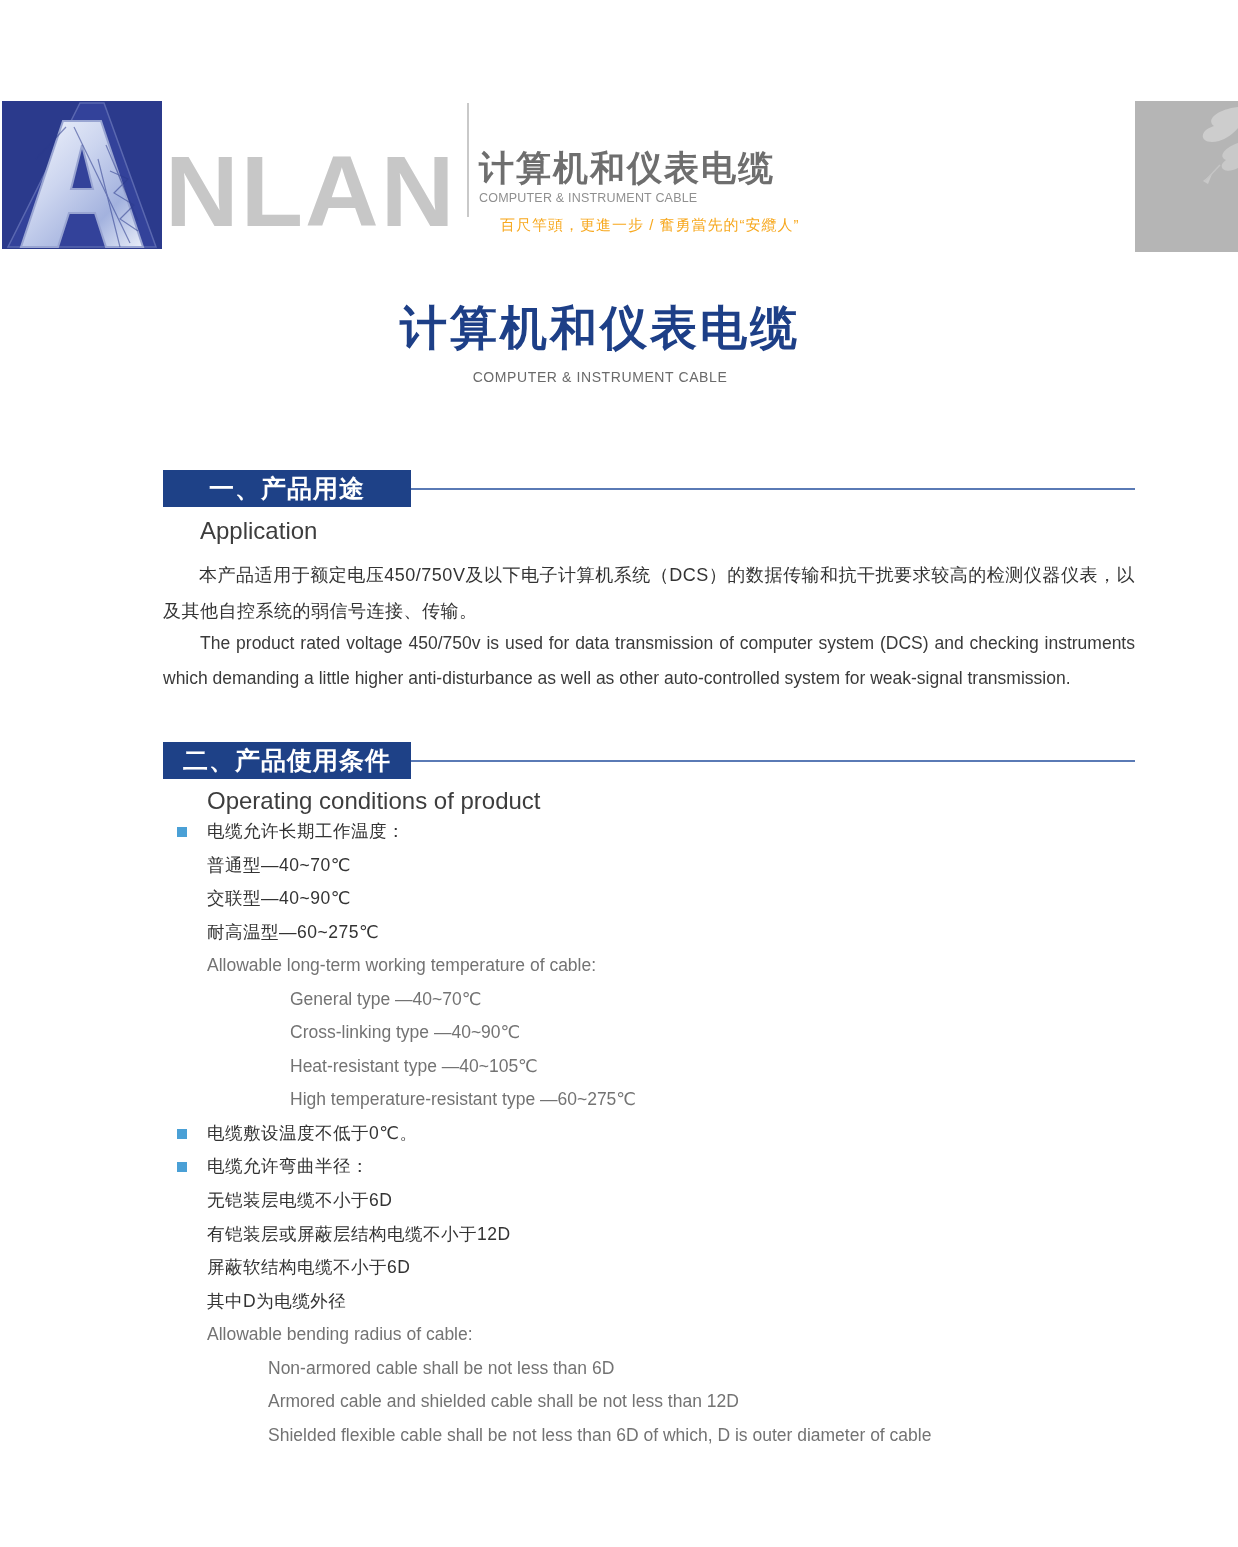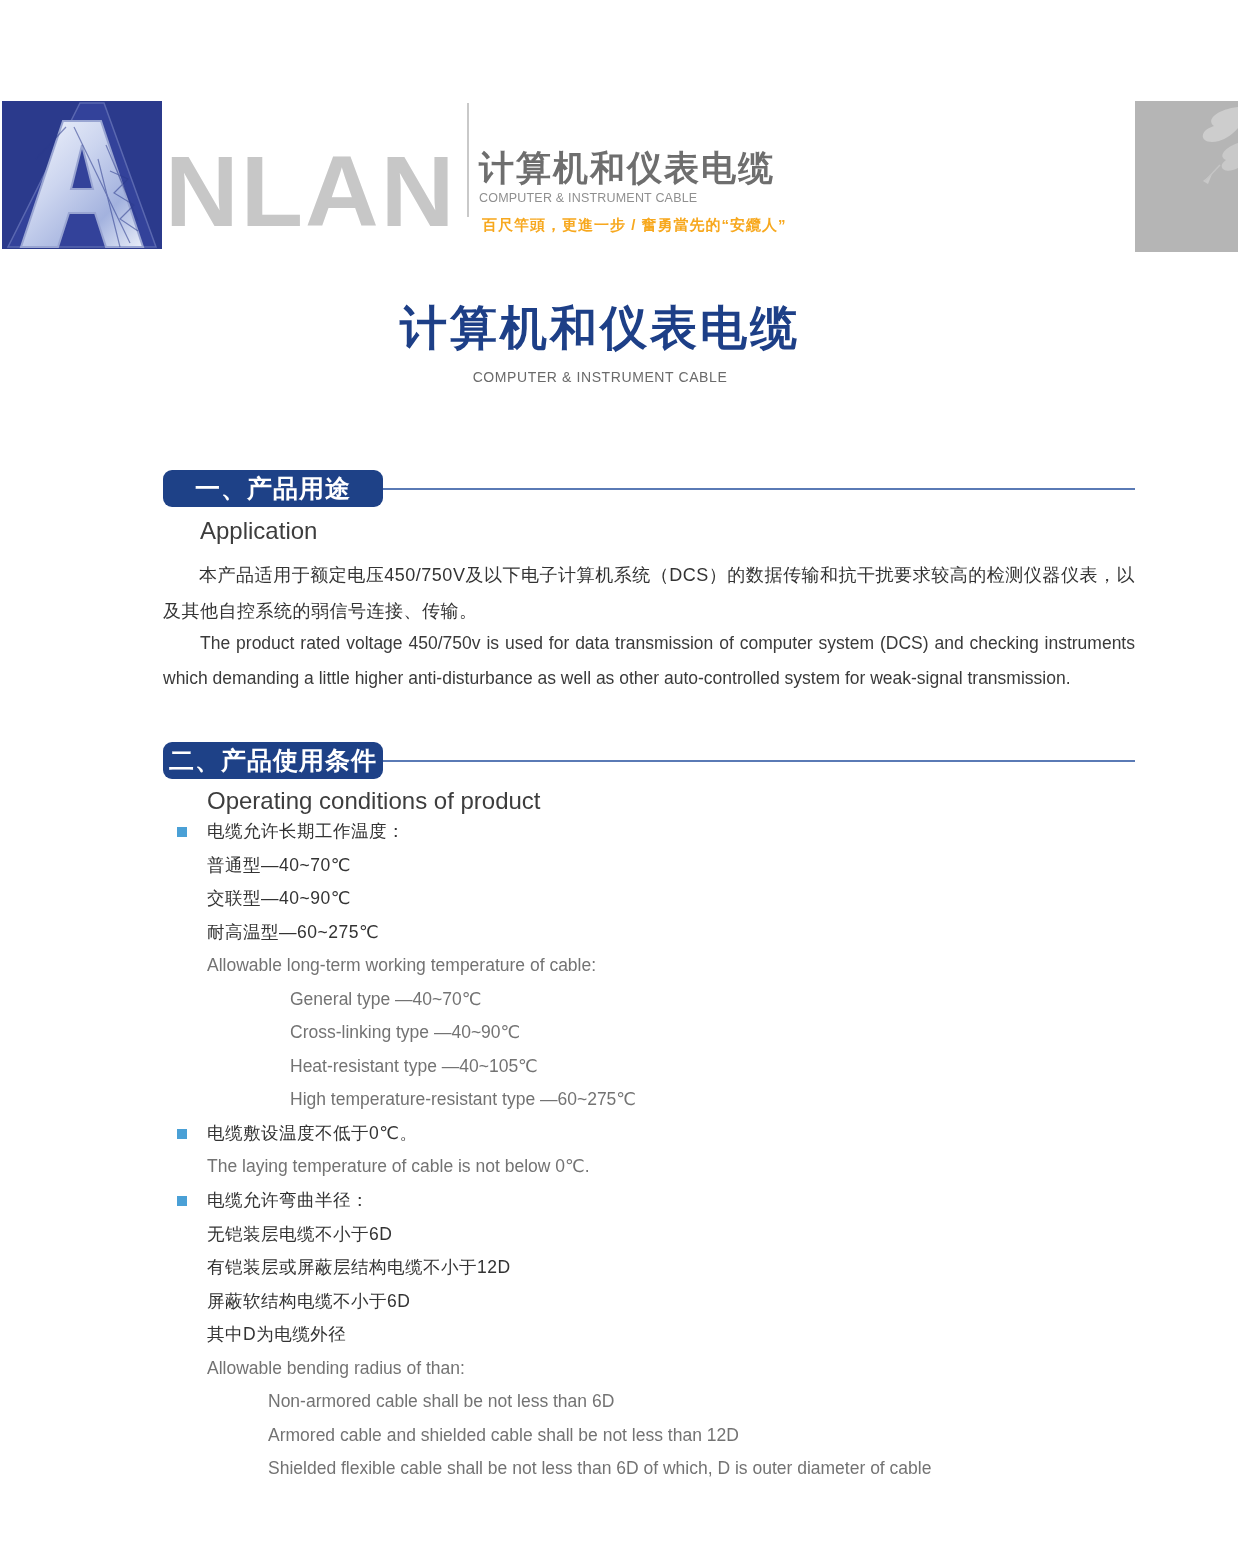--- a/index.html
+++ b/index.html
@@ -15,36 +15,36 @@
   .logo-a { width:160px; height:148px; flex:none; }
   .logo-rest {
     font-size:100px; font-weight:bold; color:#c7c7c7; line-height:0.70;
     letter-spacing:2px; margin-left:3px; margin-bottom:23px;
     transform:scaleX(1.02); transform-origin:left bottom;
   }
   .hdr-divider { position:absolute; left:467px; top:103px; width:2px; height:114px; background:#c9c9c9; }
   .hdr-text { position:absolute; left:479px; top:146px; }
   .hdr-zh { font-size:35px; font-weight:bold; color:#6e6e6e; letter-spacing:2px; line-height:1.25; }
   .hdr-en { font-size:12.5px; color:#8f8f8f; letter-spacing:0.2px; margin-top:1px; }
-  .hdr-slogan { font-size:15px; font-weight:bold; color:#f7a81e; letter-spacing:1px; margin-top:11px; margin-left:3px; }
+  .hdr-slogan { font-size:15px; font-weight:normal; color:#f7a81e; letter-spacing:1px; margin-top:11px; margin-left:21px; }
   .hdr-photo { position:absolute; left:1135px; top:101px; width:103px; height:151px; }
 
   
   .page-title { position:absolute; left:0; top:297px; width:1200px; text-align:center; }
   .page-title .zh { font-size:47px; font-weight:bold; color:#1d3f87; letter-spacing:3px; }
   .page-title .en { font-size:14px; color:#6a6a6a; letter-spacing:0.6px; margin-top:9px; }
 
   
   .sec-head { position:absolute; left:163px; width:972px; display:flex; align-items:center; }
   .sec-head.s1 { top:470px; }
   .sec-head.s2 { top:742px; }
   .sec-box {
-    flex:none; width:220px; height:37px; background:#1e4187; color:#ffffff;
+    flex:none; width:248px; height:37px; background:#1e4187; color:#ffffff;
     font-size:25px; font-weight:bold; letter-spacing:1px;
-    display:flex; align-items:center; justify-content:center;border-radius:9px;
+    display:flex; align-items:center; justify-content:center;
   }
   .sec-rule { flex:1; height:2px; background:#5a7ab5; }
 
   .sub-en { position:absolute; font-size:24px; color:#3d3d3d; }
   .application { left:200px; top:517px; }
   .operating { left:207px; top:787px; }
 
   
   .para-zh {
     position:absolute; left:163px; top:557px; width:972px;
@@ -141,25 +141,24 @@
     <div class="line zh"><span class="bullet"></span><span>电缆允许长期工作温度：</span></div>
     <div class="line zh"><span>普通型—40~70℃</span></div>
     <div class="line zh"><span>交联型—40~90℃</span></div>
     <div class="line zh"><span>耐高温型—60~275℃</span></div>
     <div class="line"><span>Allowable long-term working temperature of cable:</span></div>
     <div class="line ind1"><span>General type —40~70℃</span></div>
     <div class="line ind1"><span>Cross-linking type —40~90℃</span></div>
     <div class="line ind1"><span>Heat-resistant type —40~105℃</span></div>
     <div class="line ind1"><span>High temperature-resistant type —60~275℃</span></div>
     <div class="line zh"><span class="bullet"></span><span>电缆敷设温度不低于0℃。</span></div>
-    <div class="line"><span>The laying temperature of cable is not below 0℃.</span></div>
     <div class="line zh"><span class="bullet"></span><span>电缆允许弯曲半径：</span></div>
     <div class="line zh"><span>无铠装层电缆不小于6D</span></div>
     <div class="line zh"><span>有铠装层或屏蔽层结构电缆不小于12D</span></div>
     <div class="line zh"><span>屏蔽软结构电缆不小于6D</span></div>
     <div class="line zh"><span>其中D为电缆外径</span></div>
-    <div class="line"><span>Allowable bending radius of than:</span></div>
+    <div class="line"><span>Allowable bending radius of cable:</span></div>
     <div class="line ind2"><span>Non-armored cable shall be not less than 6D</span></div>
     <div class="line ind2"><span>Armored cable and shielded cable shall be not less than 12D</span></div>
     <div class="line ind2"><span>Shielded flexible cable shall be not less than 6D of which, D is outer diameter of cable</span></div>
   </div>
 
 </div>
 
 </body></html>

